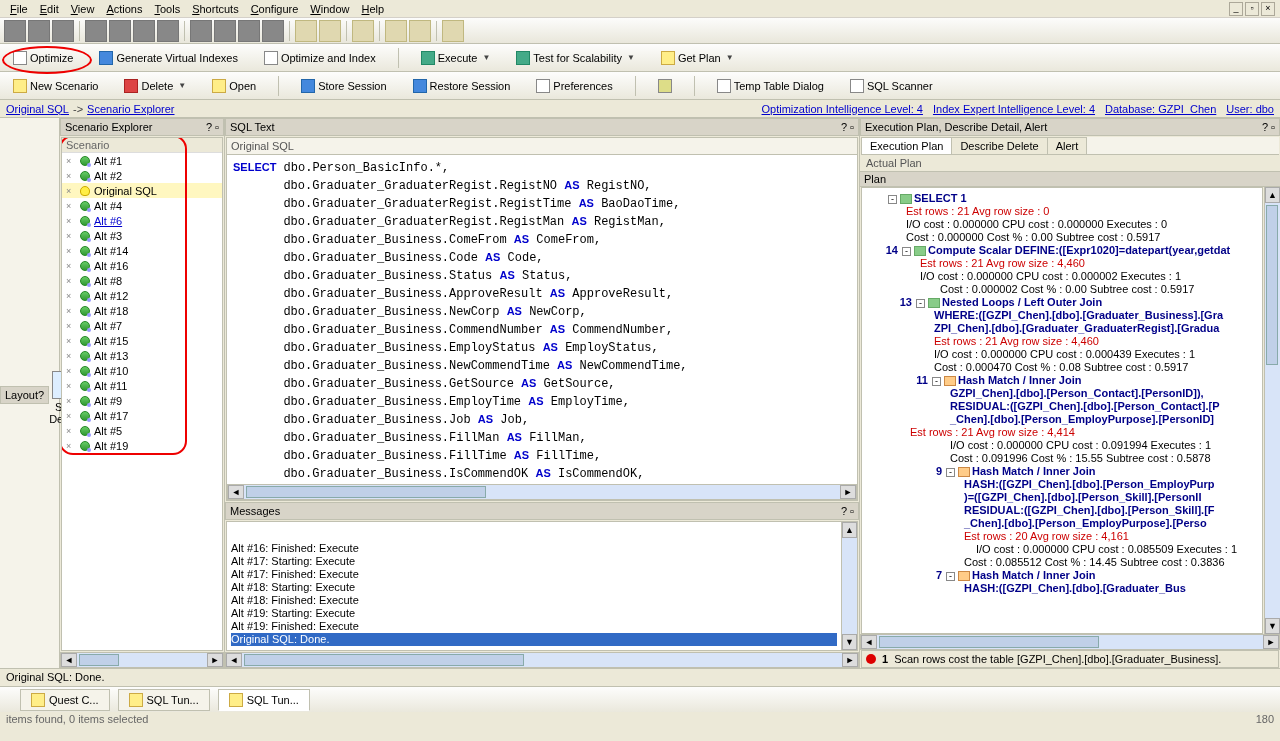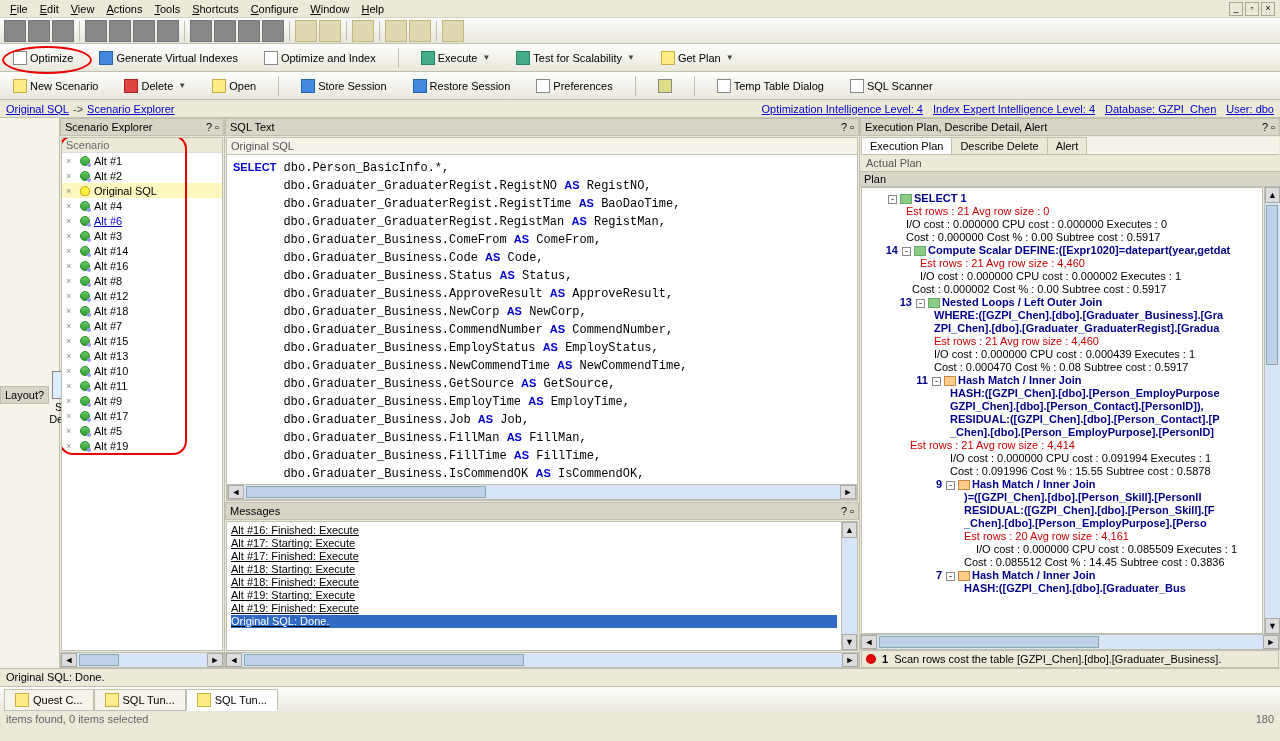--- a/index.html
+++ b/index.html
@@ -47,21 +47,21 @@
 .scroll-h { height:16px; background:#efede0; border:1px solid #c0c0b0; display:flex; align-items:center; }
 .scroll-h .arr { width:16px; height:14px; background:#ddd; border:1px solid #aaa; text-align:center; line-height:12px; font-size:9px; }
 .scroll-h .track { flex:1; background:#d8e4f8; position:relative; height:14px; }
 .scroll-h .thumb { position:absolute; height:12px; top:1px; background:#c0d0e8; border:1px solid #8aa; }
 .center-col { flex:1; display:flex; flex-direction:column; border-right:1px solid #c0c0b0; }
 .sql-area { flex:1; display:flex; flex-direction:column; border:1px solid #c0c0b0; margin:1px; background:#fff; min-height:360px; }
 .tabbar { background:#f5f3ea; padding:2px 4px; border-bottom:1px solid #c0c0b0; color:#555; }
 .code { flex:1; padding:4px 6px; font-family:'Courier New',monospace; font-size:12px; white-space:pre; overflow:auto; line-height:17px; }
 .code .kw { color:#0000cc; font-weight:bold; }
 .msgs { height:130px; display:flex; flex-direction:column; border:1px solid #c0c0b0; margin:1px; background:#fff; }
-.msglist { flex:1; overflow:auto; padding:2px 4px;text-decoration:underline; }
+.msglist { flex:1; overflow:auto; padding:20px 4px; }
 .msglist .m { line-height:13px; }
 .msglist .m.sel { background:#316ac5; color:#fff; }
 .v-scroll { width:16px; background:#efede0; border-left:1px solid #c0c0b0; display:flex; flex-direction:column; }
 .v-scroll .arr { height:16px; background:#ddd; border:1px solid #aaa; text-align:center; font-size:9px; line-height:14px; }
 .v-scroll .track { flex:1; background:#d8e4f8; position:relative; }
 .right-col { width:420px; display:flex; flex-direction:column; }
 .plan-tabs { display:flex; background:#f5f3ea; border-bottom:1px solid #c0c0b0; margin:1px 1px 0; }
 .plan-tabs .t { padding:2px 8px; border:1px solid #c0c0b0; border-bottom:none; margin-right:-1px; background:#ece9d8; }
 .plan-tabs .t.active { background:#fff; }
 .plan-sub { background:#ece9d8; padding:2px 6px; border-bottom:1px solid #c0c0b0; color:#555; }
@@ -75,21 +75,21 @@
 .plan-tree .title { color:#000088; font-weight:bold; }
 .plan-tree .est { color:#cc0000; }
 .plan-tree .io { color:#000; }
 .plan-tree .num { color:#000088; font-weight:bold; display:inline-block; width:18px; text-align:right; margin-right:4px; }
 .plan-tree .tog { display:inline-block; width:9px; height:9px; border:1px solid #888; text-align:center; line-height:7px; font-size:9px; margin-right:3px; }
 .plan-tree .ic { display:inline-block; width:12px; height:10px; background:#8c8; border:1px solid #6a6; margin-right:2px; vertical-align:middle; }
 .plan-tree .ic.hash { background:#fc8; border-color:#c84; }
 .bottom-info { height:18px; background:#ece9d8; border:1px solid #c0c0b0; display:flex; align-items:center; padding:0 4px; margin:0 1px; gap:6px; }
 .bottom-info .reddot { width:10px; height:10px; border-radius:50%; background:#d00; }
 .statusbar { height:18px; background:#ece9d8; border-top:1px solid #c0c0b0; padding:2px 6px; }
-.taskbar { height:26px; background:linear-gradient(#fdfdfc,#eae8dc); border-top:1px solid #c0c0b0; display:flex; align-items:center; padding:0 4px; gap:0; }
+.taskbar { height:26px; background:linear-gradient(#fdfdfc,#eae8dc); border-top:1px solid #c0c0b0; display:flex; align-items:center; padding:0 20px; gap:8px; }
 .tasktab { padding:3px 10px; border:1px solid #c0c0b0; background:#f5f3ea; display:flex; align-items:center; gap:4px; }
 .tasktab.active { background:#fff; border-bottom-color:#fff; }
 .tasktab .ticon { width:14px; height:14px; background:#fe8; border:1px solid #ca4; }
 .footer { height:18px; background:#ece9d8; padding:1px 6px; color:#666; font-size:10px; display:flex; }
 </style>
 </head>
 <body>
 
 <div class="menubar">
   <span class="item"><u>F</u><span>ile</span></span>
@@ -437,42 +437,42 @@
           <div class="node l0">
             <div><span class="num"></span><span class="tog">-</span><span class="ic"></span><span class="title">SELECT 1</span></div>
             <div style="margin-left:40px" class="est">Est rows : 21 Avg row size : 0</div>
             <div style="margin-left:40px" class="io">I/O cost : 0.000000 CPU cost : 0.000000 Executes : 0</div>
             <div style="margin-left:40px" class="io">Cost : 0.000000 Cost % : 0.00 Subtree cost : 0.5917</div>
           </div>
           <div class="node l1">
             <div><span class="num">14</span><span class="tog">-</span><span class="ic"></span><span class="title">Compute Scalar DEFINE:([Expr1020]=datepart(year,getdat</span></div>
             <div style="margin-left:40px" class="est">Est rows : 21 Avg row size : 4,460</div>
             <div style="margin-left:40px" class="io">I/O cost : 0.000000 CPU cost : 0.000002 Executes : 1</div>
-            <div style="margin-left:32px" class="io">Cost : 0.000002 Cost % : 0.00 Subtree cost : 0.5917</div>
+            <div style="margin-left:60px" class="io">Cost : 0.000002 Cost % : 0.00 Subtree cost : 0.5917</div>
           </div>
           <div class="node l2">
             <div><span class="num">13</span><span class="tog">-</span><span class="ic"></span><span class="title">Nested Loops / Left Outer Join</span></div>
             <div style="margin-left:40px" class="title">WHERE:([GZPI_Chen].[dbo].[Graduater_Business].[Gra</div>
             <div style="margin-left:40px" class="title">ZPI_Chen].[dbo].[Graduater_GraduaterRegist].[Gradua</div>
             <div style="margin-left:40px" class="est">Est rows : 21 Avg row size : 4,460</div>
             <div style="margin-left:40px" class="io">I/O cost : 0.000000 CPU cost : 0.000439 Executes : 1</div>
             <div style="margin-left:40px" class="io">Cost : 0.000470 Cost % : 0.08 Subtree cost : 0.5917</div>
           </div>
           <div class="node l3">
             <div><span class="num">11</span><span class="tog">-</span><span class="ic hash"></span><span class="title">Hash Match / Inner Join</span></div>
-            <div style="margin-left:40px" class="title">HASH:([GZPI_Chen].[dbo].[Person_EmployPurpose</div>
             <div style="margin-left:40px" class="title">GZPI_Chen].[dbo].[Person_Contact].[PersonID]),</div>
             <div style="margin-left:40px" class="title">RESIDUAL:([GZPI_Chen].[dbo].[Person_Contact].[P</div>
             <div style="margin-left:40px" class="title">_Chen].[dbo].[Person_EmployPurpose].[PersonID]</div>
             <div style="" class="est">Est rows : 21 Avg row size : 4,414</div>
             <div style="margin-left:40px" class="io">I/O cost : 0.000000 CPU cost : 0.091994 Executes : 1</div>
             <div style="margin-left:40px" class="io">Cost : 0.091996 Cost % : 15.55 Subtree cost : 0.5878</div>
           </div>
           <div class="node l4">
             <div><span class="num">9</span><span class="tog">-</span><span class="ic hash"></span><span class="title">Hash Match / Inner Join</span></div>
+            <div style="margin-left:40px" class="title">HASH:([GZPI_Chen].[dbo].[Person_EmployPurp</div>
             <div style="margin-left:40px" class="title">)=([GZPI_Chen].[dbo].[Person_Skill].[PersonII</div>
             <div style="margin-left:40px" class="title">RESIDUAL:([GZPI_Chen].[dbo].[Person_Skill].[F</div>
             <div style="margin-left:40px" class="title">_Chen].[dbo].[Person_EmployPurpose].[Perso</div>
             <div style="margin-left:40px" class="est">Est rows : 20 Avg row size : 4,161</div>
             <div style="margin-left:52px" class="io">I/O cost : 0.000000 CPU cost : 0.085509 Executes : 1</div>
             <div style="margin-left:40px" class="io">Cost : 0.085512 Cost % : 14.45 Subtree cost : 0.3836</div>
           </div>
           <div class="node l4">
             <div><span class="num">7</span><span class="tog">-</span><span class="ic hash"></span><span class="title">Hash Match / Inner Join</span></div>
             <div style="margin-left:40px" class="title">HASH:([GZPI_Chen].[dbo].[Graduater_Bus</div>

